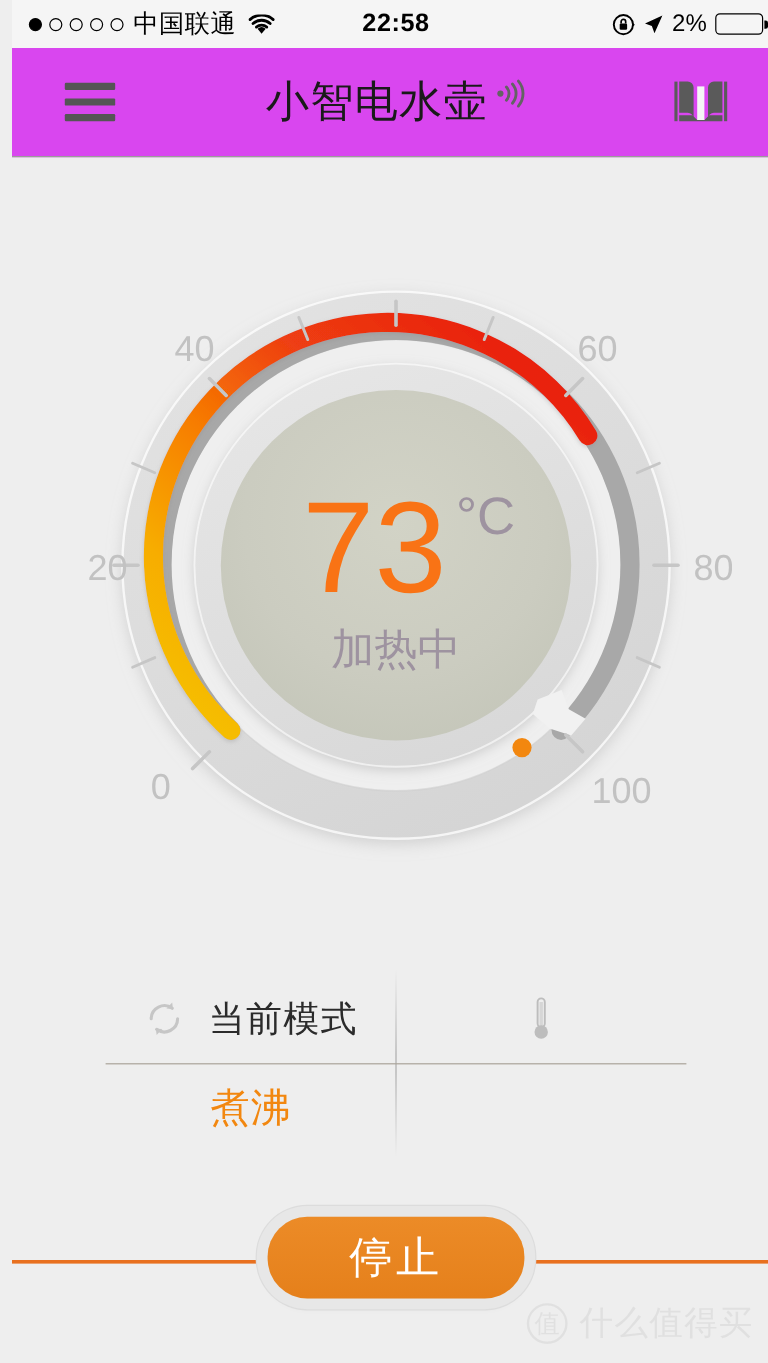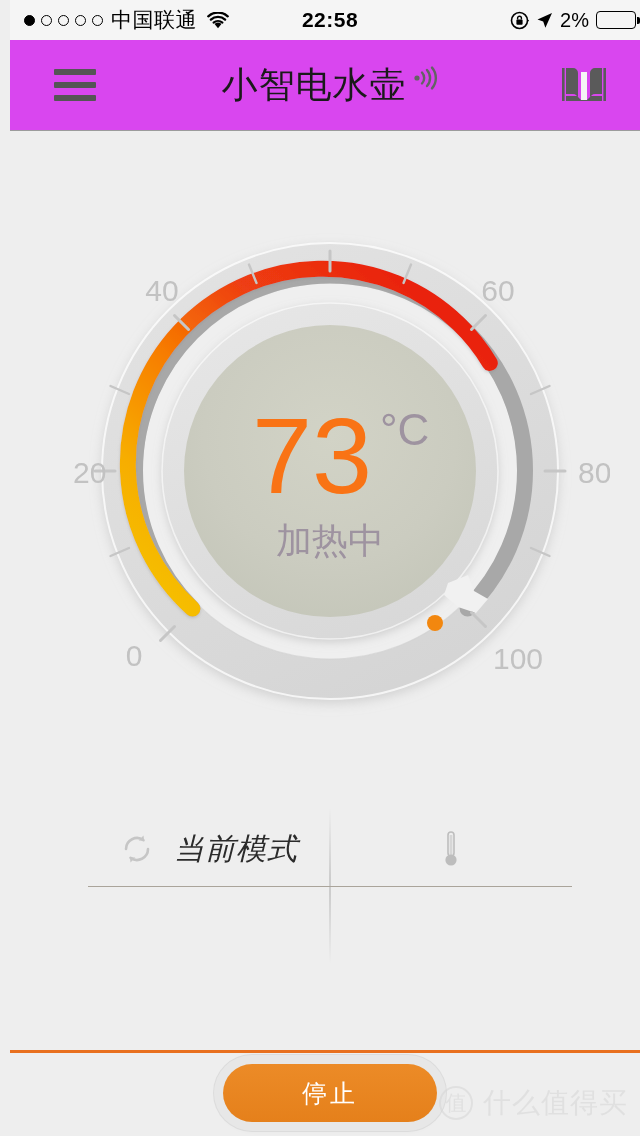--- a/index.html
+++ b/index.html
@@ -86,21 +86,20 @@
     position: absolute; top: 131px; left: 0;
     width: 640px; height: 660px;
   }
   .gauge-svg { position: absolute; left: 50%; top: 100px; transform: translateX(-50%); }
 
   
   .info-row {
     position: absolute; top: 812px; left: 78px;
     width: 484px; height: 148px;
     display: flex;
-    font-style: italic;
   }
   .info-cell {
     flex: 1 1 50%;
     display: flex; flex-direction: column; align-items: center;
     position: relative;
   }
   .info-head {
     height: 74px; display: flex; align-items: center; justify-content: center; gap: 20px;
   }
   .info-label {
@@ -123,28 +122,28 @@
   }
   .icon-refresh { width: 34px; height: 34px; }
   .icon-thermo { width: 20px; height: 40px; }
 
   
   .action-line {
     position: absolute; left: 0; top: 1050px;
     width: 640px; height: 3px; background: #e8701f;
   }
   .stop-btn {
-    position: absolute; left: 50%; top: 1064px; transform: translateX(-50%);
-    width: 214px; height: 58px;
+    position: absolute; left: 50%; top: 1014px; transform: translateX(-50%);
+    width: 214px; height: 68px;
     border: none; outline: none;
     border-radius: 33px;
     background: #e8861f;
     background: linear-gradient(to bottom, #ec8b27 0%, #e5801b 100%);
     color: #ffffff;
-    font-size: 25px; letter-spacing: 3px;
+    font-size: 36px; letter-spacing: 3px;
     font-family: "DejaVu Sans", "Liberation Sans", sans-serif;
     cursor: pointer;
     box-shadow:
       0 0 0 9px #e7e7e7,
       0 0 0 10px #dcdcdc,
       0 5px 9px rgba(0,0,0,0.10);
   }
 
   
   .watermark {
@@ -340,20 +339,21 @@
           <svg width="34" height="34" viewBox="0 0 34 34">
             <path d="M6 17 A11 11 0 0 1 23.5 8.2" stroke="#c6c6c6" stroke-width="2.6" fill="none" stroke-linecap="round"></path>
             <path d="M28 17 A11 11 0 0 1 10.5 25.8" stroke="#c6c6c6" stroke-width="2.6" fill="none" stroke-linecap="round"></path>
             <path d="M23.5 3.4 l0.6 5.4 l-5.4 -0.4 z" fill="#c6c6c6"></path>
             <path d="M10.5 30.6 l-0.6 -5.4 l5.4 0.4 z" fill="#c6c6c6"></path>
           </svg>
         </span>
         <span class="info-label">当前模式</span>
       </div>
       <div class="info-underline"></div>
+      <div class="info-value">煮沸</div>
     </div>
 
     <div class="info-cell">
       <div class="info-head">
         <span class="icon-thermo">
           <svg width="20" height="40" viewBox="0 0 20 40">
             <rect x="7" y="3" width="6" height="24" rx="3" fill="none" stroke="#bdbdbd" stroke-width="1.6"></rect>
             <rect x="8.6" y="6" width="2.8" height="20" fill="#d6d6d6"></rect>
             <circle cx="10" cy="31" r="5.6" fill="#bdbdbd"></circle>
           </svg>

